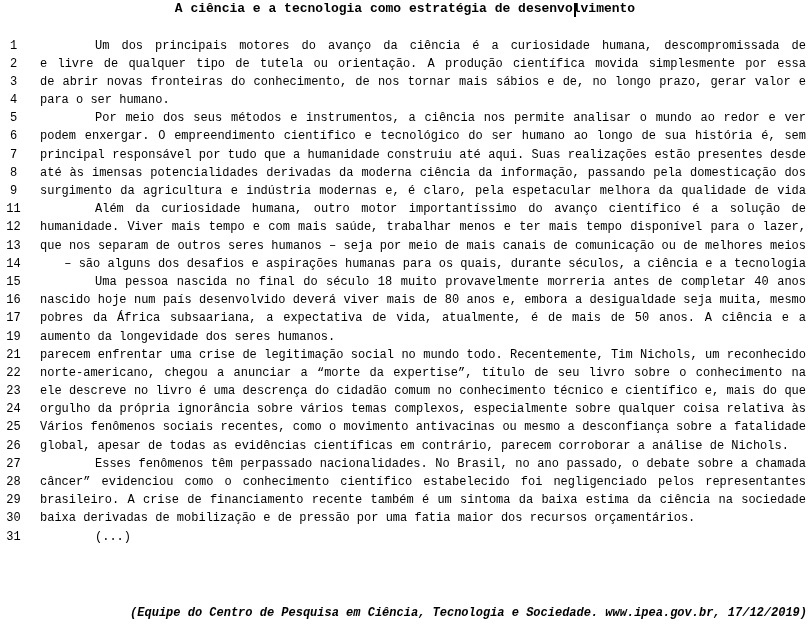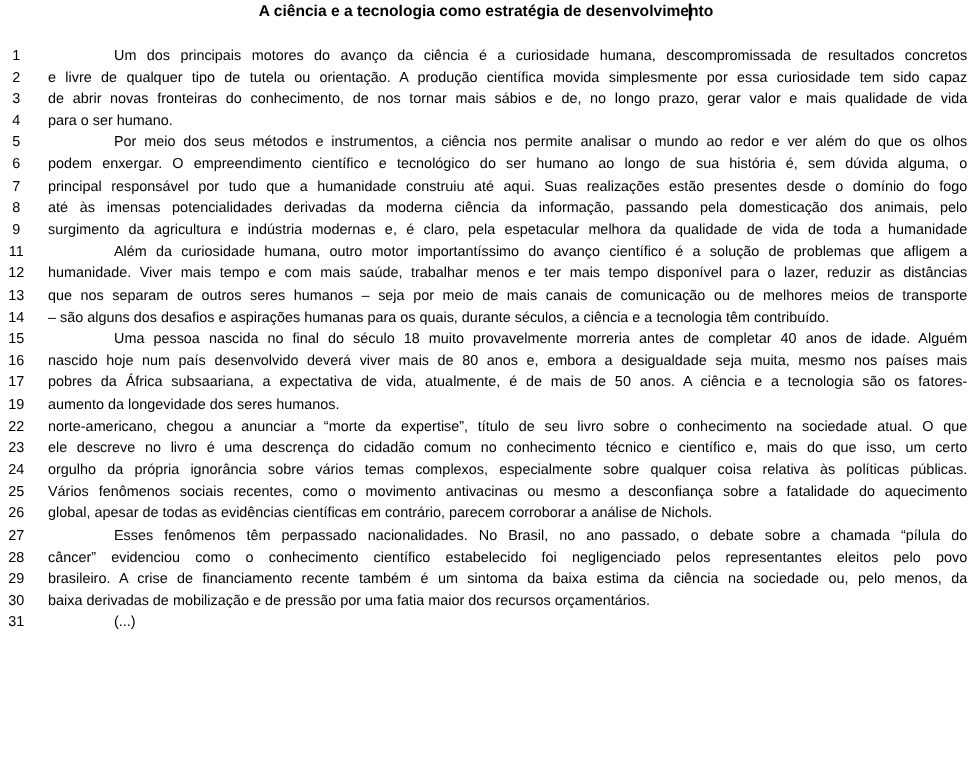--- a/index.html
+++ b/index.html
@@ -6,21 +6,21 @@
     margin: 0;
     padding: 0;
     background: #ffffff;
   }
   .page {
     position: relative;
     width: 810px;
     height: 628px;
     background: #ffffff;
     color: #000000;
-    font-family: Liberation Sans, sans-serif;
+    font-family: Liberation Mono, monospace;
     overflow: hidden;
   }
   .title {
     position: absolute;
     top: 1px;
     left: 0;
     width: 100%;
     margin: 0;
     text-align: center;
     font-size: 13px;
@@ -149,20 +149,24 @@
   </div>
       <div class="line">
     <span class="num">17</span>
     <span class="txt just">pobres da África subsaariana, a expectativa de vida, atualmente, é de mais de 50 anos. A ciência e a tecnologia são os fatores-</span>
   </div>
       <div class="line">
     <span class="num">19</span>
     <span class="txt">aumento da longevidade dos seres humanos.</span>
   </div>
       <div class="line">
+    <span class="num">21</span>
+    <span class="txt just">parecem enfrentar uma crise de legitimação social no mundo todo. Recentemente, Tim Nichols, um reconhecido pesquisador</span>
+  </div>
+      <div class="line">
     <span class="num">22</span>
     <span class="txt just">norte-americano, chegou a anunciar a “morte da expertise”, título de seu livro sobre o conhecimento na sociedade atual. O que</span>
   </div>
       <div class="line">
     <span class="num">23</span>
     <span class="txt just">ele descreve no livro é uma descrença do cidadão comum no conhecimento técnico e científico e, mais do que isso, um certo</span>
   </div>
       <div class="line">
     <span class="num">24</span>
     <span class="txt just">orgulho da própria ignorância sobre vários temas complexos, especialmente sobre qualquer coisa relativa às políticas públicas.</span>
@@ -189,13 +193,14 @@
   </div>
       <div class="line">
     <span class="num">30</span>
     <span class="txt">baixa derivadas de mobilização e de pressão por uma fatia maior dos recursos orçamentários.</span>
   </div>
       <div class="line">
     <span class="num">31</span>
     <span class="txt indent">(...)</span>
   </div>
     </div>
+  <div class="source">(Equipe do Centro de Pesquisa em Ciência, Tecnologia e Sociedade. www.ipea.gov.br, 17/12/2019)</div>
 </div>
 
 </body></html>

